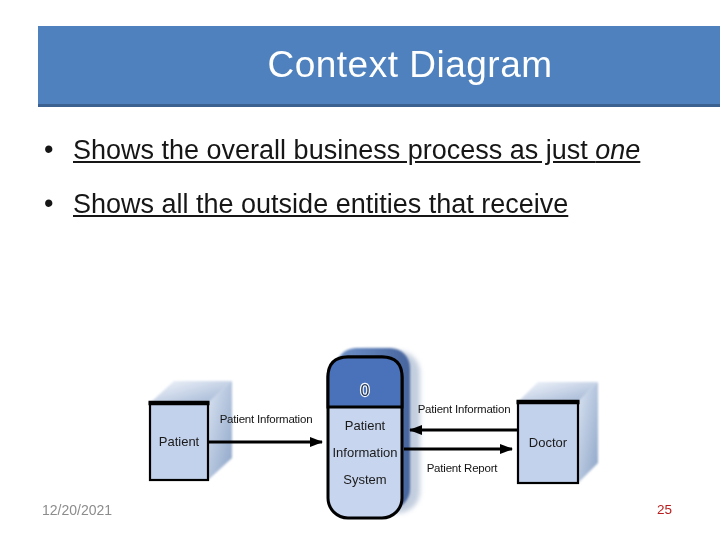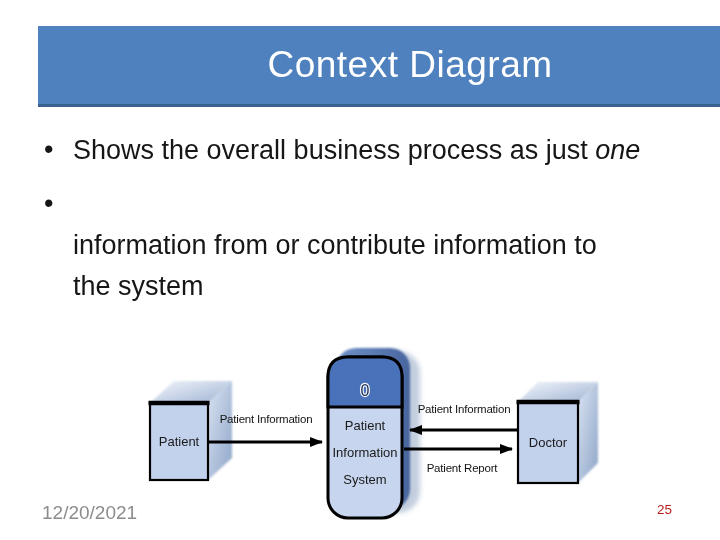--- a/index.html
+++ b/index.html
@@ -13,52 +13,51 @@
   }
   .title-bar h1 {
     margin:0; color:#ffffff; font-size:37px; font-weight:400; letter-spacing:0.5px;
   }
 
   .bullets {
     position:absolute; left:42px; top:130px; width:645px;
     margin:0; padding:0; list-style:none;
     color:#161616; font-size:27px; line-height:41px;
   }
-  .bullets li { position:relative; padding-left:31px; margin-bottom:13px; }
+  .bullets li { position:relative; padding-left:31px; margin-bottom:13px;text-decoration:underline; }
   .bullets li::before { content:"\2022"; position:absolute; left:2px; top:-1px; color:#161616; }
   .bullets em { font-style:italic; }
 
   .diagram { position:absolute; left:120px; top:335px; width:480px; height:195px; }
 
   .flow-label { font-family:"Liberation Sans",sans-serif; font-size:11.5px; fill:#141414; letter-spacing:-0.2px; }
   .entity-label { font-family:"Liberation Sans",sans-serif; font-size:13px; fill:#1a1a1a; }
   .proc-label { font-family:"Liberation Sans",sans-serif; font-size:13px; fill:#1a1a1a; }
   .proc-num { font-family:"Liberation Sans",sans-serif; font-size:16px; fill:#1c2f52; }
   .proc-num-halo { font-family:"Liberation Sans",sans-serif; font-size:16px; fill:#f2f6fc; stroke:#f2f6fc; stroke-width:2.4px; }
 
-  .footer-date { position:absolute; left:42px; top:502px; font-size:19px; color:#8c8c8c; }
+  .footer-date { position:absolute; left:42px; top:502px; font-size:14px; color:#8c8c8c; }
   .footer-page { position:absolute; right:48px; top:502px; font-size:13.5px; color:#b91c1c; }
 </style>
 </head>
 <body>
 
 <div class="slide">
 
   <header class="title-bar">
     <h1>Context Diagram</h1>
   </header>
 
   <ul class="bullets">
     <li>
       <span>Shows the overall business process as just </span><em>one</em><br>
     </li>
     <li>
+      <span>Shows all the outside entities that receive</span><br>
       <br>
-      <span>information from or contribute information to</span><br>
-      <span>the system</span>
     </li>
   </ul>
 
   <div class="diagram">
     <svg viewBox="0 0 480 195" width="480" height="195">
       <defs>
         <linearGradient id="gTop" x1="0" y1="0" x2="1" y2="1">
           <stop offset="0" stop-color="#f4f7fc"></stop>
             <stop offset="1" stop-color="#9db2d2"></stop>
         </linearGradient>

